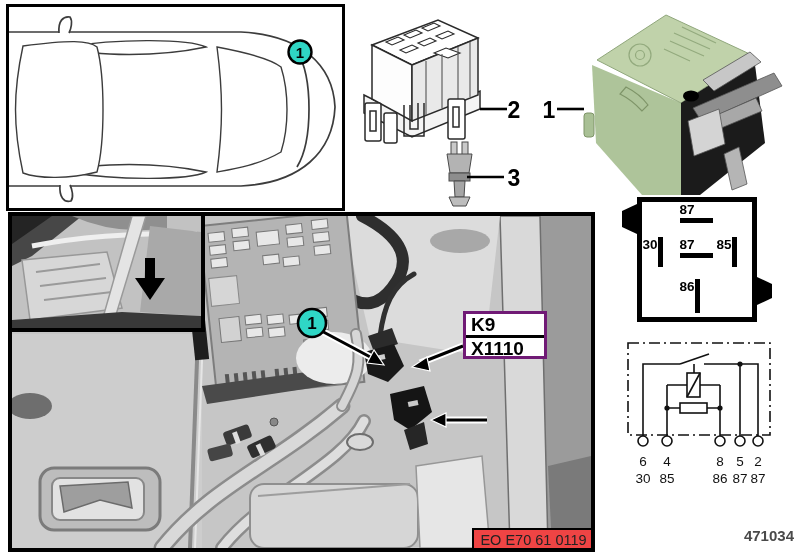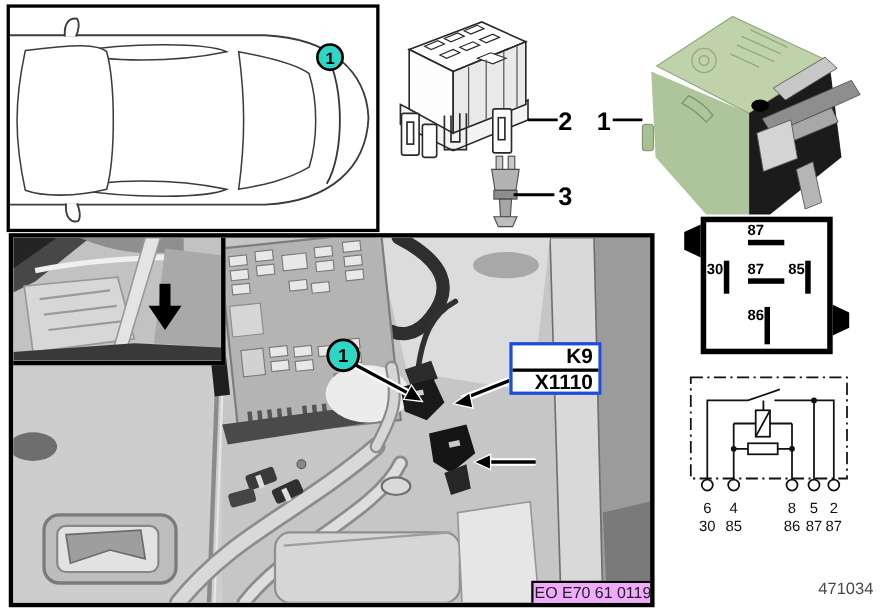--- a/index.html
+++ b/index.html
@@ -11,31 +11,31 @@
   .car-panel{position:absolute;left:6px;top:4px;width:339px;height:207px;
              border:3px solid #000;background:#fff;}
   .photo-panel{position:absolute;left:8px;top:212px;width:587px;height:340px;
                border:4px solid #000;background:#c6c6c6;overflow:hidden;}
   .inset-frame{position:absolute;left:-4px;top:-4px;width:197px;height:120px;
                border:4px solid #000;background:#c2c2c2;overflow:hidden;}
 
   .abs{position:absolute;}
 
   
-  .plabel{position:absolute;background:#fff;border:3px solid #1d4ed8;text-align:right;}
+  .plabel{position:absolute;background:#fff;border:3px solid #701a75;}
   .plabel .row{padding:0 5px;font-weight:bold;font-size:19px;line-height:21px;
                height:21px;color:#000;white-space:nowrap;}
   .plabel .row + .row{border-top:3px solid #000;}
 
-  .caption-box{position:absolute;right:-4px;bottom:-4px;width:112px;height:24px;
-               border:2px solid #000;background:#f0abfc;color:#222;
+  .caption-box{position:absolute;right:-4px;bottom:-4px;width:123px;height:24px;
+               border:2px solid #000;background:#ef4444;color:#222;
                font-size:14.5px;line-height:20px;text-align:center;}
 
   .doc-number{position:absolute;left:716px;top:527px;width:78px;
-              text-align:right;color:#4a4a4a;font-size:15px;}
+              text-align:right;color:#4a4a4a;font-size:15px;font-weight:bold;}
 
   svg text{font-family:"Liberation Sans",sans-serif;}
 </style>
 </head>
 <body>
 
 <div id="stage">
 
   <div class="car-panel">
     <svg width="333" height="201" viewBox="0 0 333 201">

